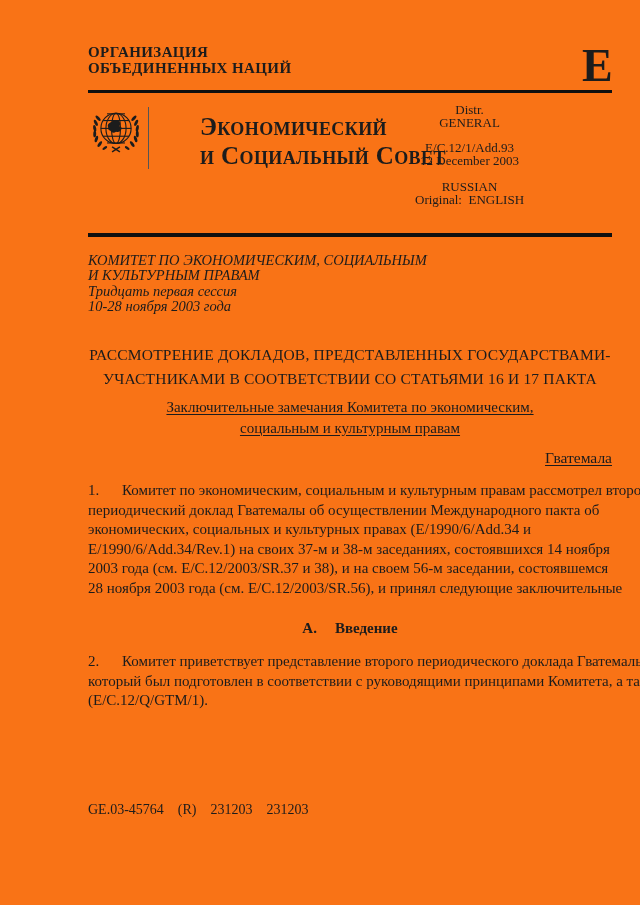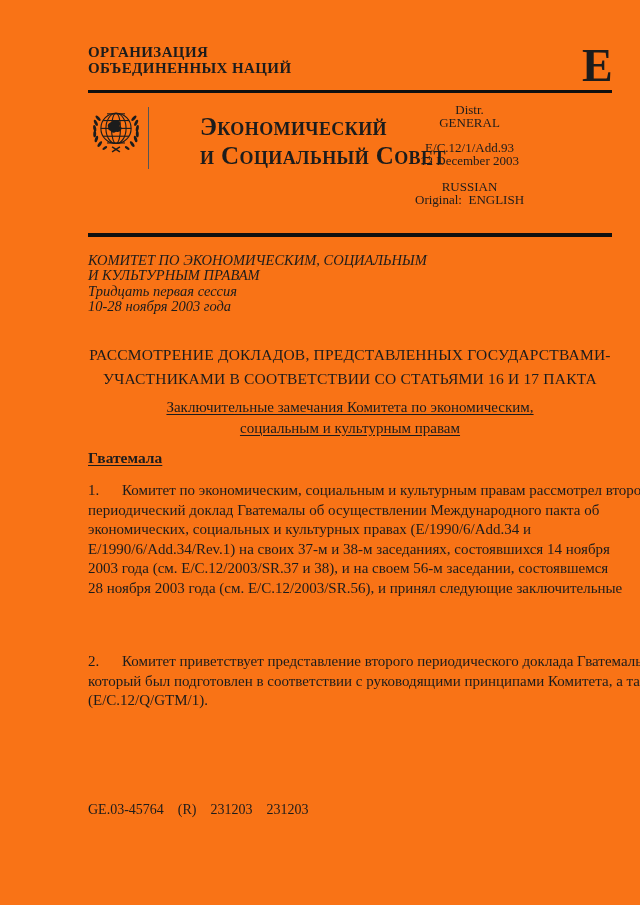--- a/index.html
+++ b/index.html
@@ -15,21 +15,21 @@
   .rule-top { top:90px; height:3px; }
   .rule-mid { top:233px; height:3.5px; }
   .emblem { position:absolute; left:88px; top:106px; }
   .vline { position:absolute; left:148px; top:107px; width:1px; height:62px; background:#555; }
   .council { position:absolute; left:172px; top:112px; font-weight:bold; font-variant:small-caps; font-size:25px; line-height:29px; letter-spacing:0.4px;margin-left:28px; }
   .distr { position:absolute; left:415px; top:104px; font-size:13px; line-height:12.8px; white-space:pre;text-align:center; }
   .committee { position:absolute; left:88px; top:253px; font-size:14.5px; line-height:15.4px; white-space:pre;font-style:italic; }
   .title { position:absolute; left:88px; top:343px; width:524px; text-align:center; font-size:15.5px; line-height:23.5px; letter-spacing:0.2px; }
   .subtitle { position:absolute; left:88px; top:397px; width:524px; text-align:center; font-size:15px; line-height:21px; }
   .subtitle .u, .country .u { text-decoration:underline; text-underline-offset:2px; }
-  .country { position:absolute; left:88px; top:449px; width:524px; text-align:left; font-weight:bold; font-size:15.5px; }
+  .country { position:absolute; left:88px; top:449px; width:524px; text-align:right; font-weight:normal; font-size:15.5px; }
   .para { position:absolute; left:88px; width:516px; font-size:15px; line-height:19.5px; }
   .p1 { top:481px; }
   .p2 { top:652px; }
   .pline { white-space:nowrap; }
   .pnum { display:inline-block; width:34px; }
   .section-head { position:absolute; left:88px; top:620px; width:524px; text-align:center; font-weight:bold; font-size:15px; }
   .sec-letter { margin-right:18px; }
   .footer { position:absolute; left:88px; top:802px; font-size:14px; white-space:pre; }
 </style>
 </head>
@@ -119,20 +119,23 @@
 
   <div class="para p1">
     <div class="pline"><span class="pnum">1.</span><span>Комитет по экономическим, социальным и культурным правам рассмотрел второй</span></div>
     <div class="pline">периодический доклад Гватемалы об осуществлении Международного пакта об</div>
     <div class="pline">экономических, социальных и культурных правах (E/1990/6/Add.34 и</div>
     <div class="pline">E/1990/6/Add.34/Rev.1) на своих 37-м и 38-м заседаниях, состоявшихся 14 ноября</div>
     <div class="pline">2003 года (см. E/C.12/2003/SR.37 и 38), и на своем 56-м заседании, состоявшемся</div>
     <div class="pline">28 ноября 2003 года (см. E/C.12/2003/SR.56), и принял следующие заключительные</div>
   </div>
 
+  <div class="section-head">
+    <span class="sec-letter">A.</span><span>Введение</span>
+  </div>
 
   <div class="para p2">
     <div class="pline"><span class="pnum">2.</span><span>Комитет приветствует представление второго периодического доклада Гватемалы,</span></div>
     <div class="pline">который был подготовлен в соответствии с руководящими принципами Комитета, а также</div>
     <div class="pline">(E/C.12/Q/GTM/1).</div>
   </div>
 
   <div class="footer">GE.03-45764    (R)    231203    231203</div>
 
 </div>

